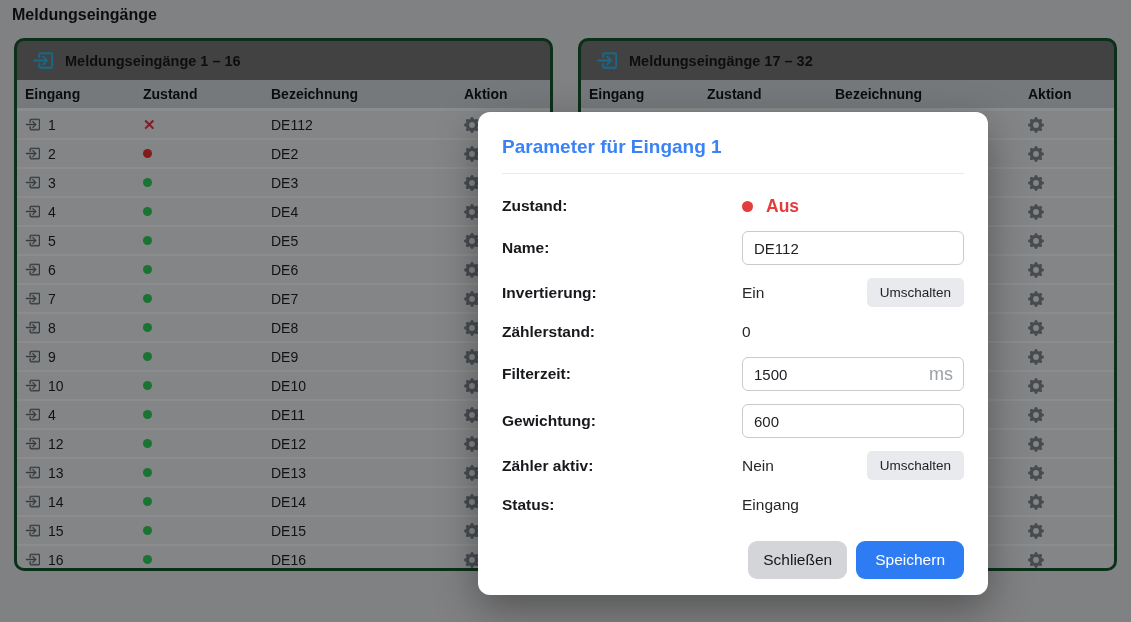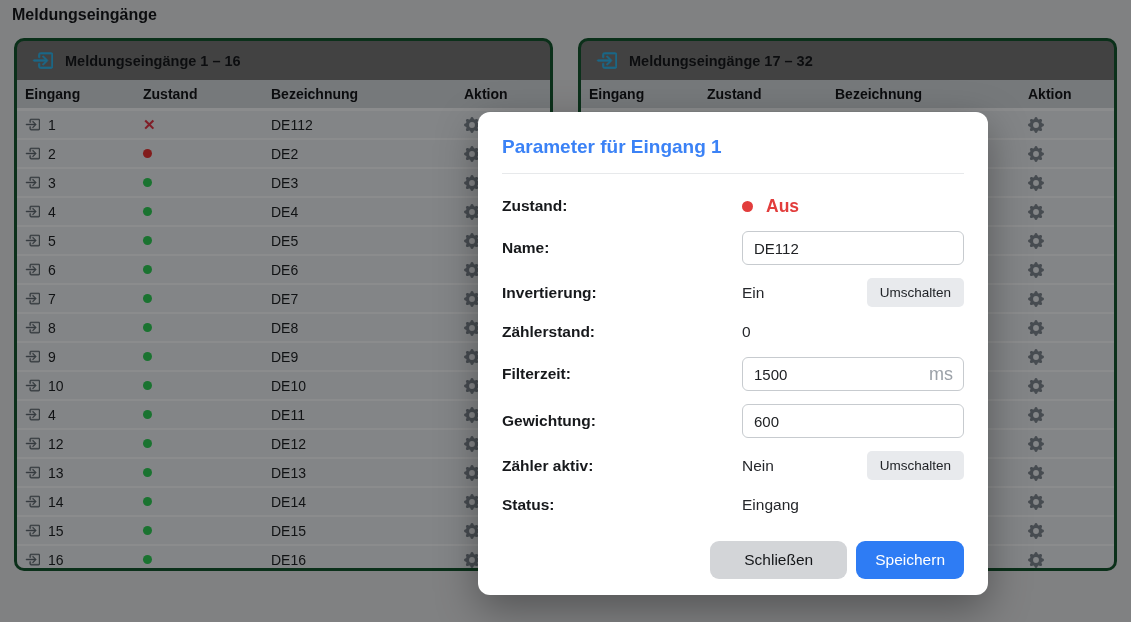--- a/index.html
+++ b/index.html
@@ -67,21 +67,21 @@
   .with-unit{padding-right:48px;}
   .input-wrap{position:relative;width:100%;display:flex;align-items:center;}
   .unit{position:absolute;right:11px;color:#9ba1a8;font-size:18px;}
   .toggle-btn{
     background:#e8eaed;border:none;border-radius:5px;padding:7px 13px;
     font-size:13.5px;color:#212428;font-family:inherit;cursor:pointer;
   }
   .footer{display:flex;justify-content:flex-end;gap:9px;margin-top:24px;}
   .btn-close{
     background:#d3d5d8;color:#141619;border:none;border-radius:9px;
-    padding:10px 34px;font-size:15.5px;font-family:inherit;cursor:pointer;
+    padding:10px 15px;font-size:15.5px;font-family:inherit;cursor:pointer;
   }
   .btn-save{
     background:#2e7cf4;color:#ffffff;border:none;border-radius:9px;
     padding:10px 19px;font-size:15.5px;font-family:inherit;cursor:pointer;
   }
 </style>
 </head>
 <body>
 
 <h1 class="page-title">Meldungseingänge</h1>

